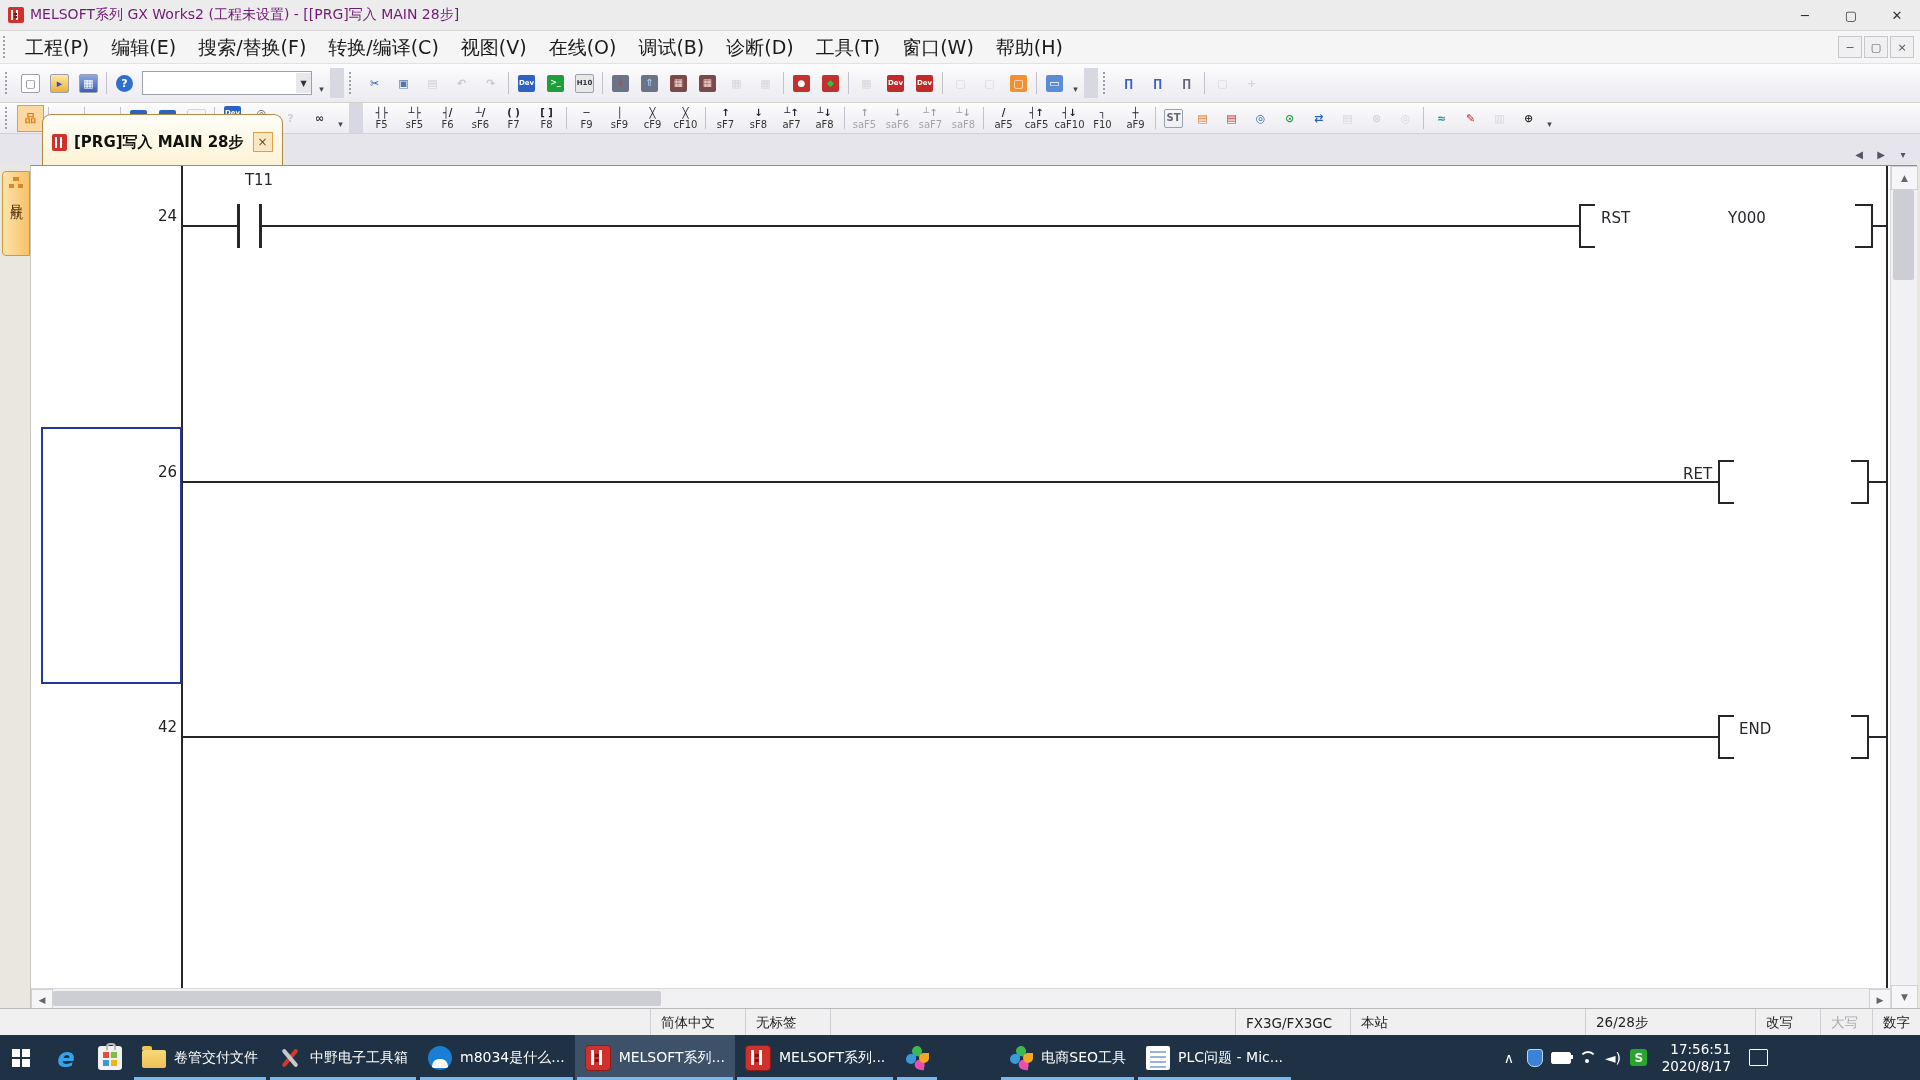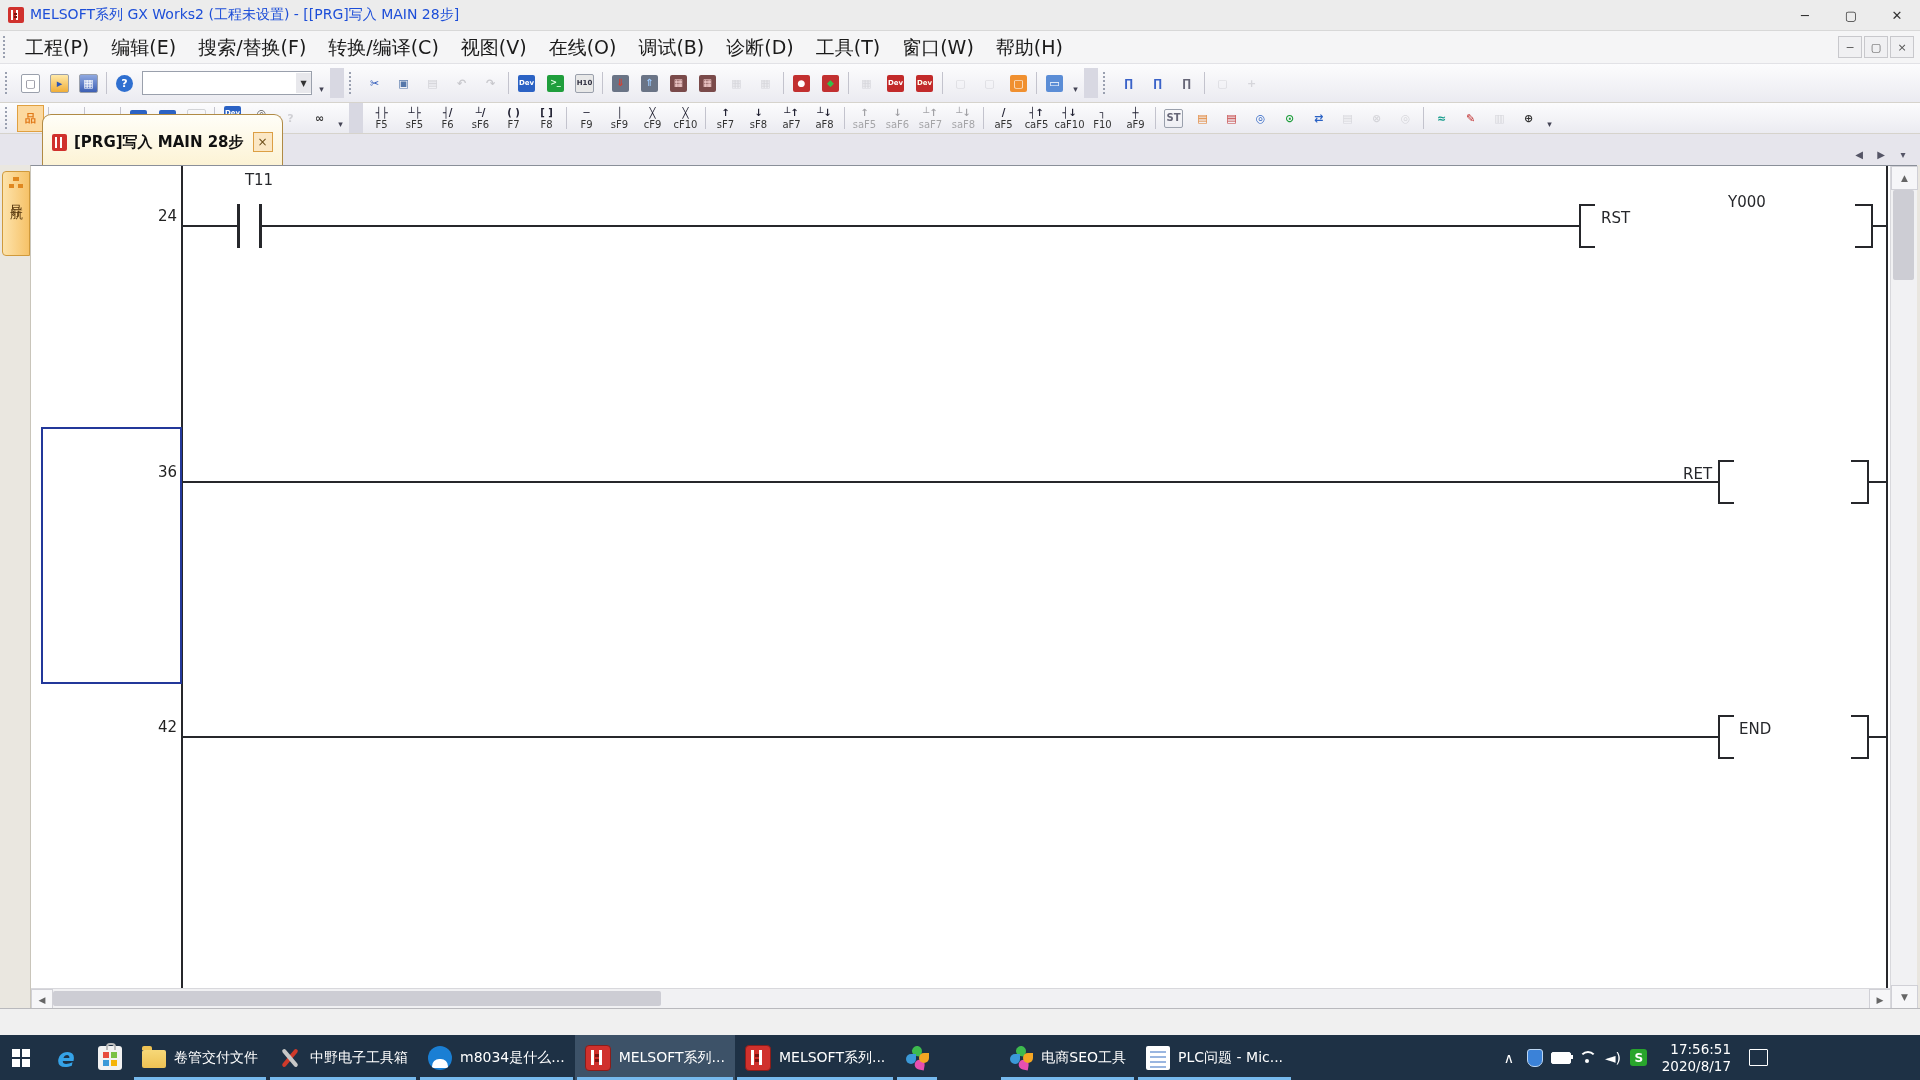--- a/index.html
+++ b/index.html
@@ -4,21 +4,21 @@
 <style>
   html,body{margin:0;padding:0;}
   body{width:1920px;height:1080px;overflow:hidden;font-family:"DejaVu Sans","Liberation Sans",sans-serif;background:#fff;}
   .screen{position:relative;width:1920px;height:1080px;}
 
   
   .titlebar{height:30px;background:#ececec;display:flex;align-items:center;border-bottom:1px solid #d8d8d8;}
   .app-ic{width:16px;height:16px;margin:0 6px 0 8px;background:#d0312d;border-radius:2px;position:relative;flex:none;}
   .app-ic:before{content:"";position:absolute;left:3px;top:3px;width:2px;height:10px;background:#fff;box-shadow:5px 0 0 #fff;}
   .app-ic:after{content:"";position:absolute;left:6px;top:6px;width:3px;height:2px;background:#7a1513;box-shadow:0 3px 0 #7a1513;}
-  .title-text{font-size:14px;color:#1d4ed8;white-space:nowrap;}
+  .title-text{font-size:14px;color:#701a75;white-space:nowrap;}
   .winbtns{margin-left:auto;display:flex;height:30px;}
   .winbtn{width:46px;height:30px;display:flex;align-items:center;justify-content:center;font-size:13px;color:#333;}
 
   
   .menubar{height:32px;background:#f5f5f6;display:flex;align-items:center;border-bottom:1px solid #e2e2e6;}
   .grip{width:6px;height:22px;margin:0 3px;border-left:2px dotted #9aa0b0;flex:none;}
   .menu-item{padding:0 11px;font-size:19px;color:#1a1a1a;line-height:30px;white-space:nowrap;}
   .mdi-btns{margin-left:auto;display:flex;margin-right:6px;}
   .mdi-btn{width:22px;height:20px;border:1px solid #c8c8cc;background:#f0f0f2;margin-left:2px;font-size:11px;color:#555;display:flex;align-items:center;justify-content:center;}
 
@@ -487,27 +487,27 @@
       <div class="lad-label" style="left:195px;top:4px;width:66px;text-align:center;">T11</div>
       <div class="hline" style="left:151px;top:59px;width:55px;"></div>
       <div class="cbar" style="left:206px;top:38px;height:44px;"></div>
       <div class="cbar" style="left:228px;top:38px;height:44px;"></div>
       <div class="hline" style="left:231px;top:59px;width:1317px;"></div>
 
       <div class="vline" style="left:1548px;top:38px;height:44px;"></div>
       <div class="hline" style="left:1548px;top:38px;width:16px;"></div>
       <div class="hline" style="left:1548px;top:80px;width:16px;"></div>
       <div class="lad-label" style="left:1570px;top:42px;">RST</div>
-      <div class="lad-label" style="left:1697px;top:26px;">Y000</div>
+      <div class="lad-label" style="left:1697px;top:42px;">Y000</div>
       <div class="vline" style="left:1840px;top:38px;height:44px;"></div>
       <div class="hline" style="left:1824px;top:38px;width:16px;"></div>
       <div class="hline" style="left:1824px;top:80px;width:16px;"></div>
       <div class="hline" style="left:1842px;top:59px;width:14px;"></div>
 
-      <div class="rung-num" style="left:86px;top:296px;">36</div>
+      <div class="rung-num" style="left:86px;top:296px;">26</div>
       <div class="hline" style="left:151px;top:315px;width:1536px;"></div>
       <div class="vline" style="left:1687px;top:294px;height:44px;"></div>
       <div class="hline" style="left:1687px;top:294px;width:16px;"></div>
       <div class="hline" style="left:1687px;top:336px;width:16px;"></div>
       <div class="lad-label" style="left:1652px;top:298px;">RET</div>
       <div class="vline" style="left:1836px;top:294px;height:44px;"></div>
       <div class="hline" style="left:1820px;top:294px;width:16px;"></div>
       <div class="hline" style="left:1820px;top:336px;width:16px;"></div>
       <div class="hline" style="left:1838px;top:315px;width:18px;"></div>
 
@@ -531,20 +531,31 @@
       <div class="vscroll">
         <div class="scroll-btn" style="top:0;">▲</div>
         <div class="vthumb" style="top:24px;height:90px;"></div>
         <div class="scroll-btn" style="bottom:0;">▼</div>
       </div>
     </div>
   </div>
 
   <div class="statusbar">
     <div class="sb-fill"></div>
+    <span id="sb-segs" style="display:flex;height:100%;">
+        <span class="sb-seg" style="width: 95px;">简体中文</span>
+        <span class="sb-seg" style="width: 85px;">无标签</span>
+        <span class="sb-seg" style="width: 405px;"></span>
+        <span class="sb-seg" style="width: 115px;">FX3G/FX3GC</span>
+        <span class="sb-seg" style="width: 235px;">本站</span>
+        <span class="sb-seg" style="width: 170px;">26/28步</span>
+        <span class="sb-seg" style="width: 65px;">改写</span>
+        <span class="sb-seg sb-dim" style="width: 52px;">大写</span>
+        <span class="sb-seg" style="width: 48px;">数字</span>
+      </span>
   </div>
 
   <div class="taskbar">
     <span id="tk-items" style="display:flex;">
         <span class="tk-btn">
           <span class="tk tk-start"></span>
         </span>
         <span class="tk-btn">
           <span class="tk tk-edge">e</span>
         </span>

